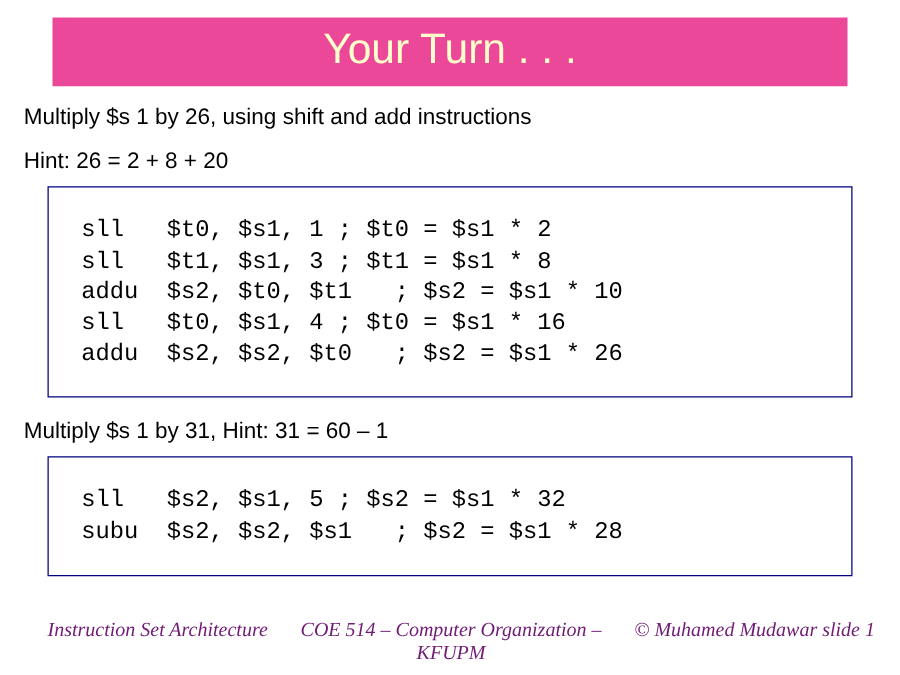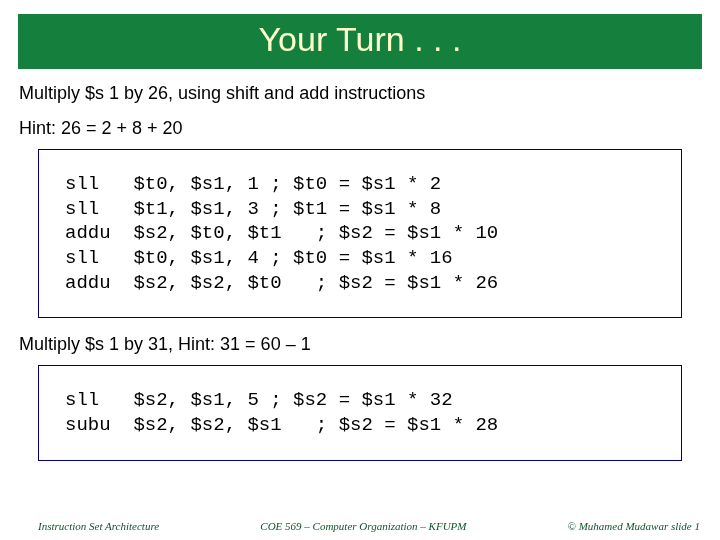--- a/index.html
+++ b/index.html
@@ -7,22 +7,22 @@
     padding: 0;
     width: 720px;
     height: 540px;
     background: #ffffff;
     font-family: Arial, Helvetica, sans-serif;
     color: #000;
     position: relative;
     box-sizing: border-box;
   }
   .title-bar {
-    background: #15803d;
-    width: 684px;
+    background: #ec4899;
+    width: 636px;
     margin: 14px auto 0 auto;
     text-align: center;
     padding: 6px 0 10px 0;
   }
   .title-bar span {
     font-family: "Comic Sans MS", "Comic Sans", cursive, sans-serif;
     font-size: 34px;
     color: #ffffcc;
     font-weight: normal;
   }
@@ -46,22 +46,22 @@
   }
   .footer {
     position: absolute;
     bottom: 8px;
     left: 38px;
     right: 20px;
     display: flex;
     align-items: baseline;
     font-family: "Times New Roman", Times, serif;
     font-style: italic;
-    font-size: 11px;
-    color: #14532d;
+    font-size: 16px;
+    color: #701a75;
   }
   .footer .fl { flex: 0 0 auto; }
   .footer .fc { flex: 1 1 auto; text-align: center; }
   .footer .fr { flex: 0 0 auto; text-align: right; }
 </style>
 </head>
 <body>
 
 <div class="title-bar">
   <span>Your Turn . . .</span>
@@ -80,15 +80,15 @@
 
 <div class="body-text" style="margin-top:16px;">Multiply $s 1 by 31, Hint: 31 = 60 – 1</div>
 
 <div class="code-box">
   <pre>sll   $s2, $s1, 5 ; $s2 = $s1 * 32
 subu  $s2, $s2, $s1   ; $s2 = $s1 * 28</pre>
 </div>
 
 <div class="footer">
   <div class="fl">Instruction Set Architecture</div>
-  <div class="fc">COE 569 – Computer Organization – KFUPM</div>
+  <div class="fc">COE 514 – Computer Organization – KFUPM</div>
   <div class="fr">© Muhamed Mudawar   slide 1</div>
 </div>
 
 </body></html>

